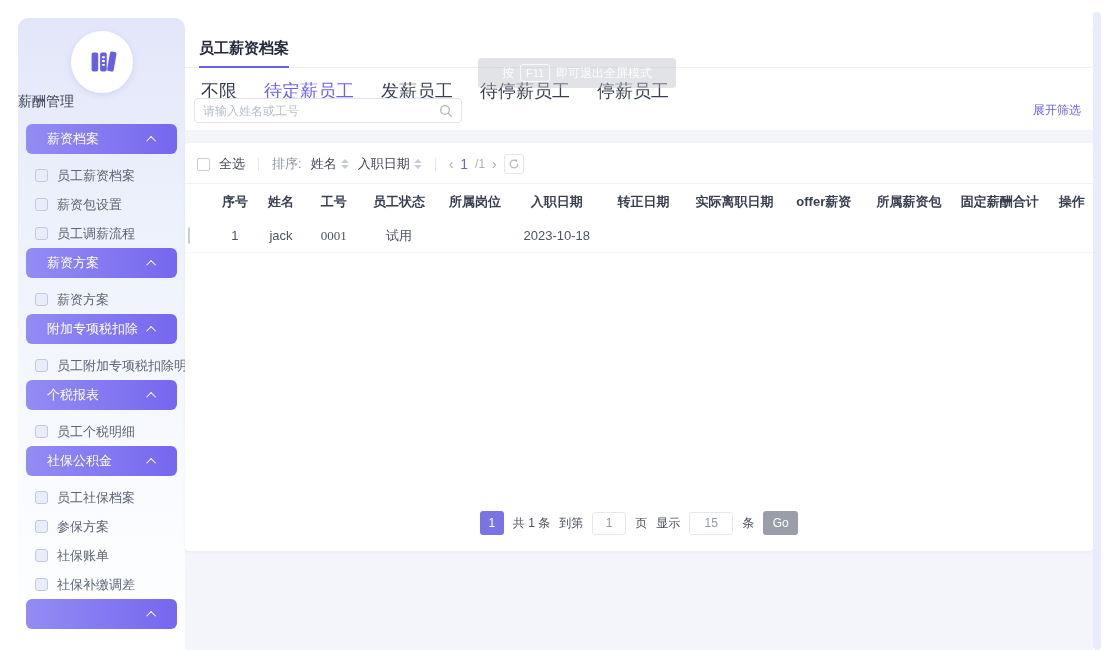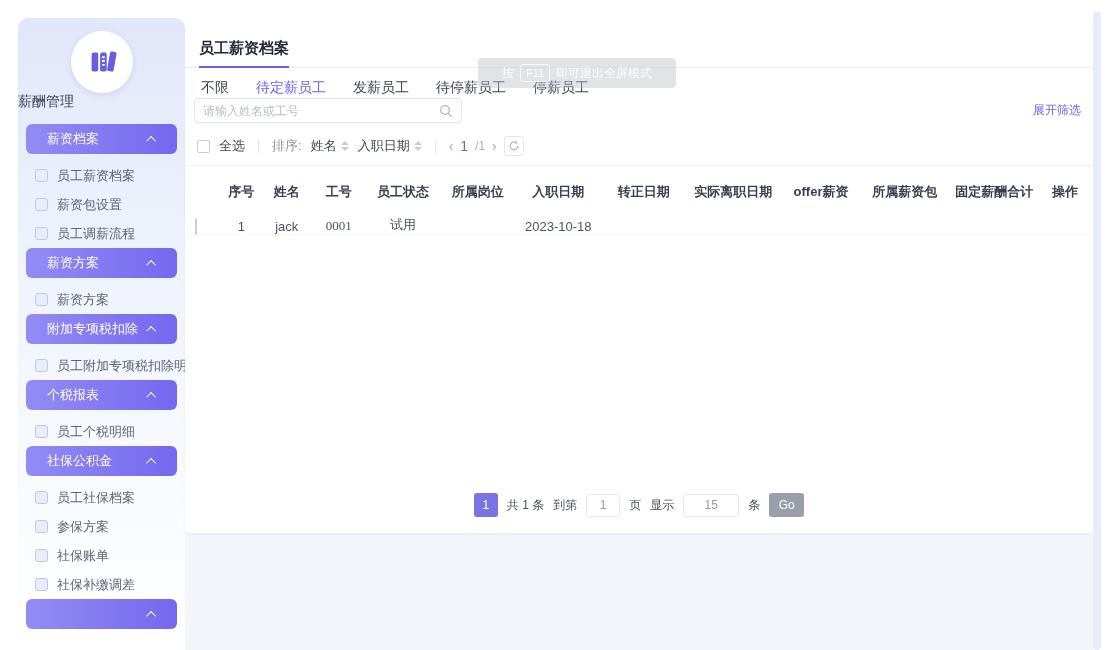--- a/index.html
+++ b/index.html
@@ -27,41 +27,41 @@
   .mini-icon { flex:0 0 13px; width:13px; height:13px; border:1px solid #c2c8e3;
     background:#e9ecf9; border-radius:3px; }
 
   
   .main { position:absolute; left:185px; top:30px; width:908px; height:620px; background:#f3f5fb; }
   .panel-top { position:absolute; left:0; top:0; width:908px; height:100px;
     background:#fff; border-radius:4px 4px 0 0; }
   .title-row { padding:9px 14px 0; border-bottom:1px solid #edeff4; }
   .page-title { display:inline-block; font-size:15px; font-weight:bold; color:#23283a;
     padding-bottom:8px; border-bottom:2px solid #6c5ff0; margin-bottom:-1px; }
-  .tabs-row { display:flex; gap:27px; padding:11px 16px 0; font-size:14px; }
+  .tabs-row { display:flex; gap:27px; padding:11px 16px 0; font-size:18px; }
   .tab { color:#383e4e; cursor:pointer; }
   .tab.active { color:#6c5ff0; }
   .search-row { position:absolute; left:0; top:64px; width:908px; padding:4px 12px 0 9px;
     display:flex; align-items:center; justify-content:space-between; }
   .search-box { width:268px; height:25px; border:1px solid #e1e4ec; border-radius:4px;
     background:#fff; display:flex; align-items:center; justify-content:space-between;
     padding:0 8px; }
   .search-box input { border:none; outline:none; flex:1; font-size:12px; color:#454b5c;
     font-family:inherit; background:transparent; }
   .search-box input::placeholder { color:#b8bdcb; }
   .expand-filter { color:#6a63ea; font-size:12px; cursor:pointer; }
 
   .fullscreen-toast { position:absolute; left:293px; top:28px; width:198px; height:30px;
     background:rgba(187,189,196,.42); border-radius:4px; color:rgba(255,255,255,.88);
     font-size:12px; display:flex; align-items:center; justify-content:center; gap:6px; }
   .keycap { border:1px solid rgba(255,255,255,.75); border-radius:3px; padding:0 5px;
     height:18px; line-height:17px; font-size:11px; }
 
   
-  .panel-table { position:absolute; left:0; top:95px; width:908px; height:408px;
+  .panel-table { position:absolute; left:0; top:113px; width:908px; height:408px;
     background:#fff; border-radius:4px; display:flex; flex-direction:column;
     box-shadow:0 1px 3px rgba(140,145,190,.10); }
   .toolbar { display:flex; align-items:center; gap:9px; padding:11px 12px 9px; font-size:13px; }
   .checkbox { width:13px; height:13px; border:1px solid #c9cdd8; border-radius:2px;
     background:#fff; cursor:pointer; flex:0 0 13px; }
   .tb-label { color:#42485a; }
   .v-div { width:1px; height:13px; background:#e5e7ee; margin:0 4px; }
   .sort-label { color:#9096a6; }
   .sort-field { display:flex; align-items:center; gap:4px; color:#3f4555; cursor:pointer; }
   .carets { display:flex; flex-direction:column; gap:2px; }
@@ -69,37 +69,37 @@
     border-bottom:4px solid #c7ccd7; }
   .caret-down { width:0; height:0; border-left:4px solid transparent; border-right:4px solid transparent;
     border-top:4px solid #c7ccd7; }
   .mini-pager { display:flex; align-items:center; gap:7px; }
   .pg-arrow { color:#a9aeba; font-size:14px; cursor:pointer; }
   .pg-cur { color:#6c5ff0; font-size:14px; }
   .pg-total { color:#a9aeba; font-size:12px; }
   .refresh-btn { width:20px; height:20px; border:1px solid #e3e6ed; border-radius:3px;
     display:flex; align-items:center; justify-content:center; cursor:pointer; background:#fff; }
 
-  .t-row { display:flex; align-items:flex-end; padding:0 10px;gap:12px; }
+  .t-row { display:flex; align-items:center; padding:0 3px;gap:12px; }
   .t-head { border-top:1px solid #f0f2f6; font-weight:bold; color:#383e4e; height:36px; }
   .t-data { color:#4d5366; height:34px; border-bottom:1px solid #f6f7fa; }
   .c { text-align:center; }
   .col-check{width:24px;} .col-seq{width:36px;} .col-name{width:46px;} .col-code{width:52px;font-family:Liberation Serif, serif;}
   .col-status{width:76px;} .col-pos{width:78px;} .col-hire{width:90px;} .col-reg{width:90px;}
   .col-leave{width:100px;} .col-offer{width:86px;} .col-pkg{width:90px;} .col-fixed{width:100px;}
   .col-act{width:44px;}
 
   .spacer { flex:1; }
   .pagination { display:flex; align-items:center; justify-content:center; gap:9px;
     padding-bottom:16px; font-size:12px; color:#4a505f; }
   .page-btn { min-width:24px; height:24px; background:#7a73e3; color:#fff; border-radius:3px;
     display:flex; align-items:center; justify-content:center; font-size:12px; cursor:pointer; }
   .pg-input { width:34px; height:23px; border:1px solid #e6e8ef; border-radius:3px;
     text-align:center; font-size:12px; color:#959aa7; font-family:inherit; outline:none; }
-  .pg-input.size { width:56px; }
+  .pg-input.size { width:44px; }
   .go-btn { width:35px; height:24px; background:#999eaa; color:#fff; border-radius:3px;
     border:none; font-size:12px; cursor:pointer; display:flex; align-items:center; justify-content:center; }
 
   .scroll-strip { position:absolute; right:10px; top:12px; width:8px; height:638px;
     background:#e9ecf8; border-radius:4px; }
 </style>
 </head>
 <body>
 
 <div class="stage">

